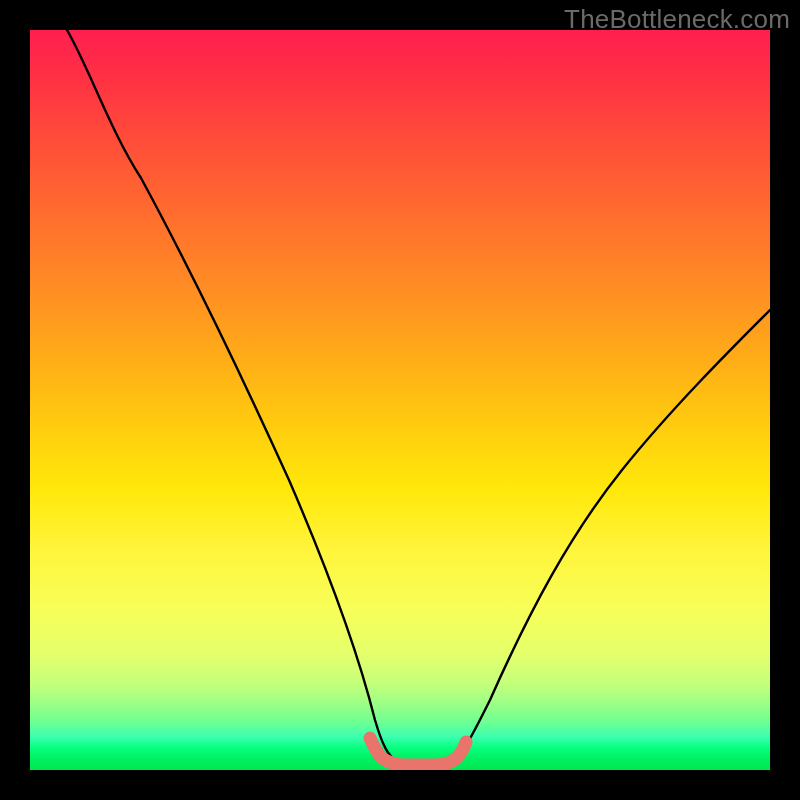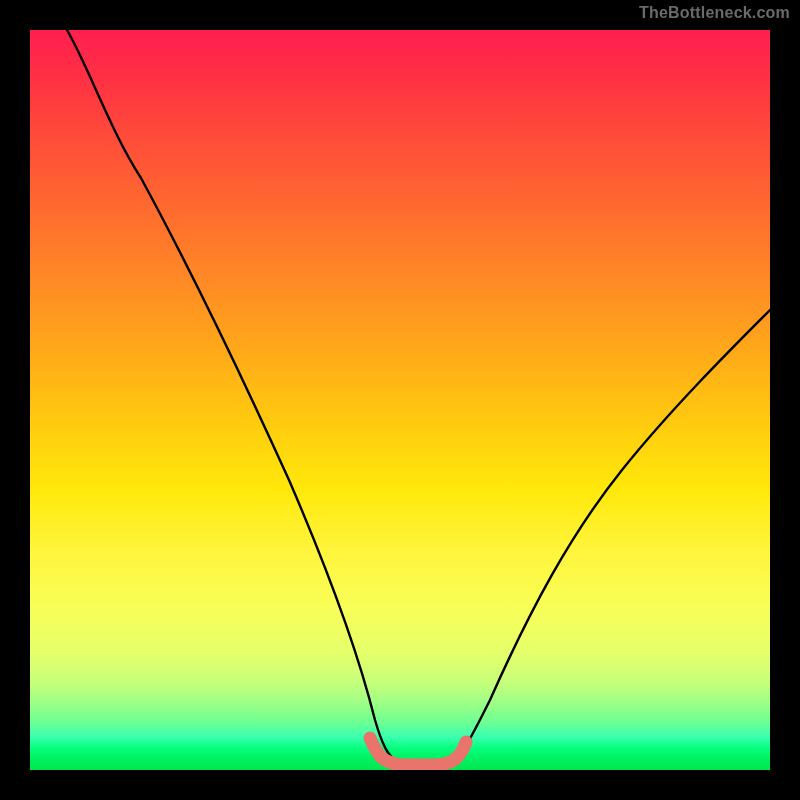--- a/index.html
+++ b/index.html
@@ -54,22 +54,22 @@
   svg.curve {
     position: absolute;
     inset: 0;
     width: 100%;
     height: 100%;
   }
   .watermark {
     position: absolute;
     top: 4px;
     right: 10px;
-    font-size: 16px;
-    font-weight: 700;
+    font-size: 26px;
+    font-weight: 400;
     color: #6a6a6a;
     letter-spacing: 0.2px;
     user-select: none;
   }
 </style>
 </head>
 <body>
 
 <div class="frame">
 

